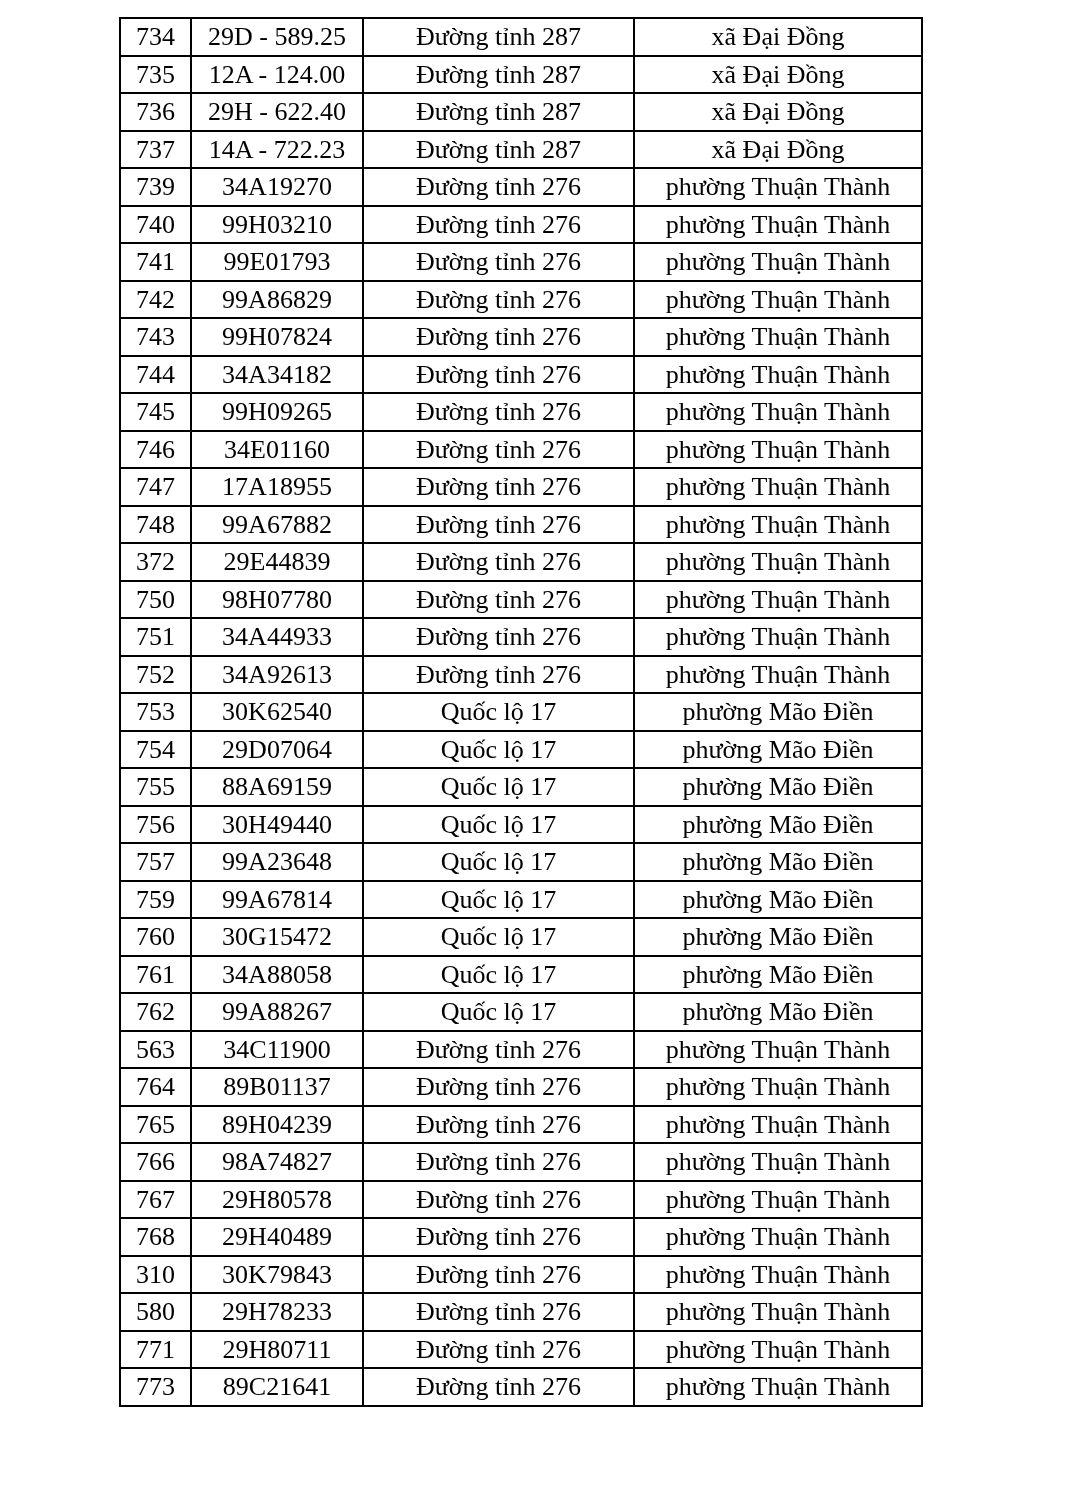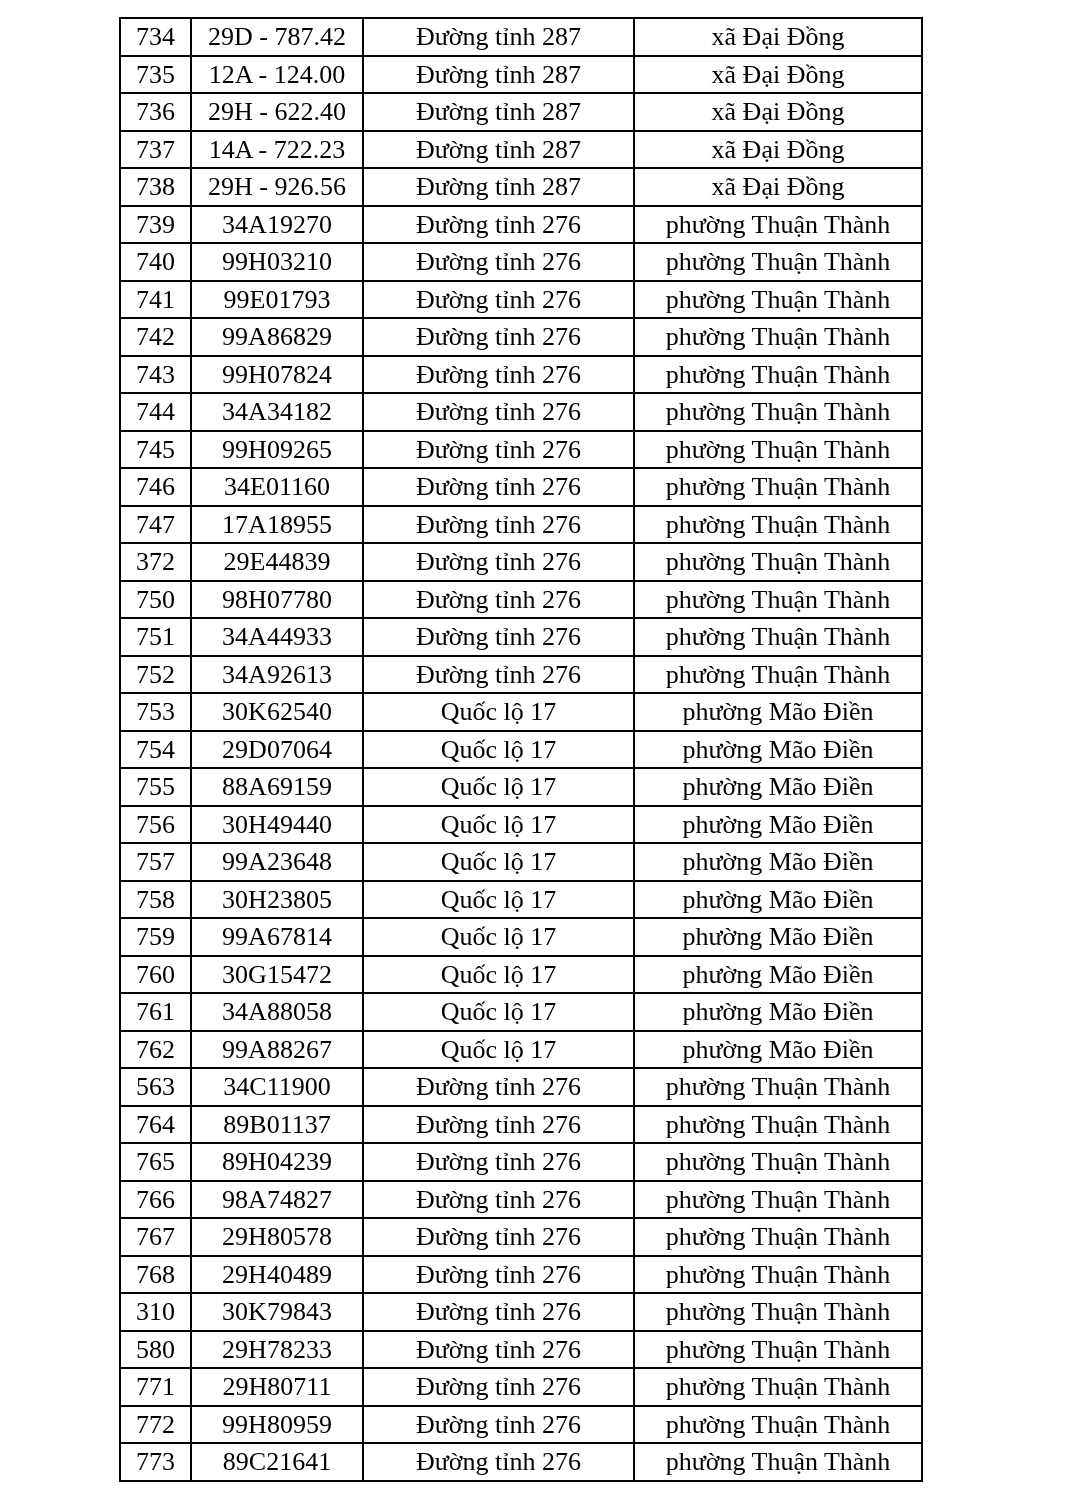--- a/index.html
+++ b/index.html
@@ -63,21 +63,21 @@
     <table class="violations">
       <colgroup>
         <col class="c-stt">
         <col class="c-plate">
         <col class="c-road">
         <col class="c-ward">
       </colgroup>
       <tbody id="violations-body">
           <tr>
             <td class="cell-stt">734</td>
-            <td class="cell-plate">29D - 787.42</td>
+            <td class="cell-plate">29D - 589.25</td>
             <td class="cell-road">Đường tỉnh 287</td>
             <td class="cell-ward">xã Đại Đồng</td>
           </tr>
           <tr>
             <td class="cell-stt">735</td>
             <td class="cell-plate">12A - 124.00</td>
             <td class="cell-road">Đường tỉnh 287</td>
             <td class="cell-ward">xã Đại Đồng</td>
           </tr>
           <tr>
@@ -86,26 +86,20 @@
             <td class="cell-road">Đường tỉnh 287</td>
             <td class="cell-ward">xã Đại Đồng</td>
           </tr>
           <tr>
             <td class="cell-stt">737</td>
             <td class="cell-plate">14A - 722.23</td>
             <td class="cell-road">Đường tỉnh 287</td>
             <td class="cell-ward">xã Đại Đồng</td>
           </tr>
           <tr>
-            <td class="cell-stt">738</td>
-            <td class="cell-plate">29H - 926.56</td>
-            <td class="cell-road">Đường tỉnh 287</td>
-            <td class="cell-ward">xã Đại Đồng</td>
-          </tr>
-          <tr>
             <td class="cell-stt">739</td>
             <td class="cell-plate">34A19270</td>
             <td class="cell-road">Đường tỉnh 276</td>
             <td class="cell-ward">phường Thuận Thành</td>
           </tr>
           <tr>
             <td class="cell-stt">740</td>
             <td class="cell-plate">99H03210</td>
             <td class="cell-road">Đường tỉnh 276</td>
             <td class="cell-ward">phường Thuận Thành</td>
@@ -146,20 +140,26 @@
             <td class="cell-road">Đường tỉnh 276</td>
             <td class="cell-ward">phường Thuận Thành</td>
           </tr>
           <tr>
             <td class="cell-stt">747</td>
             <td class="cell-plate">17A18955</td>
             <td class="cell-road">Đường tỉnh 276</td>
             <td class="cell-ward">phường Thuận Thành</td>
           </tr>
           <tr>
+            <td class="cell-stt">748</td>
+            <td class="cell-plate">99A67882</td>
+            <td class="cell-road">Đường tỉnh 276</td>
+            <td class="cell-ward">phường Thuận Thành</td>
+          </tr>
+          <tr>
             <td class="cell-stt">372</td>
             <td class="cell-plate">29E44839</td>
             <td class="cell-road">Đường tỉnh 276</td>
             <td class="cell-ward">phường Thuận Thành</td>
           </tr>
           <tr>
             <td class="cell-stt">750</td>
             <td class="cell-plate">98H07780</td>
             <td class="cell-road">Đường tỉnh 276</td>
             <td class="cell-ward">phường Thuận Thành</td>
@@ -200,26 +200,20 @@
             <td class="cell-road">Quốc lộ 17</td>
             <td class="cell-ward">phường Mão Điền</td>
           </tr>
           <tr>
             <td class="cell-stt">757</td>
             <td class="cell-plate">99A23648</td>
             <td class="cell-road">Quốc lộ 17</td>
             <td class="cell-ward">phường Mão Điền</td>
           </tr>
           <tr>
-            <td class="cell-stt">758</td>
-            <td class="cell-plate">30H23805</td>
-            <td class="cell-road">Quốc lộ 17</td>
-            <td class="cell-ward">phường Mão Điền</td>
-          </tr>
-          <tr>
             <td class="cell-stt">759</td>
             <td class="cell-plate">99A67814</td>
             <td class="cell-road">Quốc lộ 17</td>
             <td class="cell-ward">phường Mão Điền</td>
           </tr>
           <tr>
             <td class="cell-stt">760</td>
             <td class="cell-plate">30G15472</td>
             <td class="cell-road">Quốc lộ 17</td>
             <td class="cell-ward">phường Mão Điền</td>
@@ -280,26 +274,20 @@
           </tr>
           <tr>
             <td class="cell-stt">580</td>
             <td class="cell-plate">29H78233</td>
             <td class="cell-road">Đường tỉnh 276</td>
             <td class="cell-ward">phường Thuận Thành</td>
           </tr>
           <tr>
             <td class="cell-stt">771</td>
             <td class="cell-plate">29H80711</td>
-            <td class="cell-road">Đường tỉnh 276</td>
-            <td class="cell-ward">phường Thuận Thành</td>
-          </tr>
-          <tr>
-            <td class="cell-stt">772</td>
-            <td class="cell-plate">99H80959</td>
             <td class="cell-road">Đường tỉnh 276</td>
             <td class="cell-ward">phường Thuận Thành</td>
           </tr>
           <tr>
             <td class="cell-stt">773</td>
             <td class="cell-plate">89C21641</td>
             <td class="cell-road">Đường tỉnh 276</td>
             <td class="cell-ward">phường Thuận Thành</td>
           </tr>
         </tbody>

